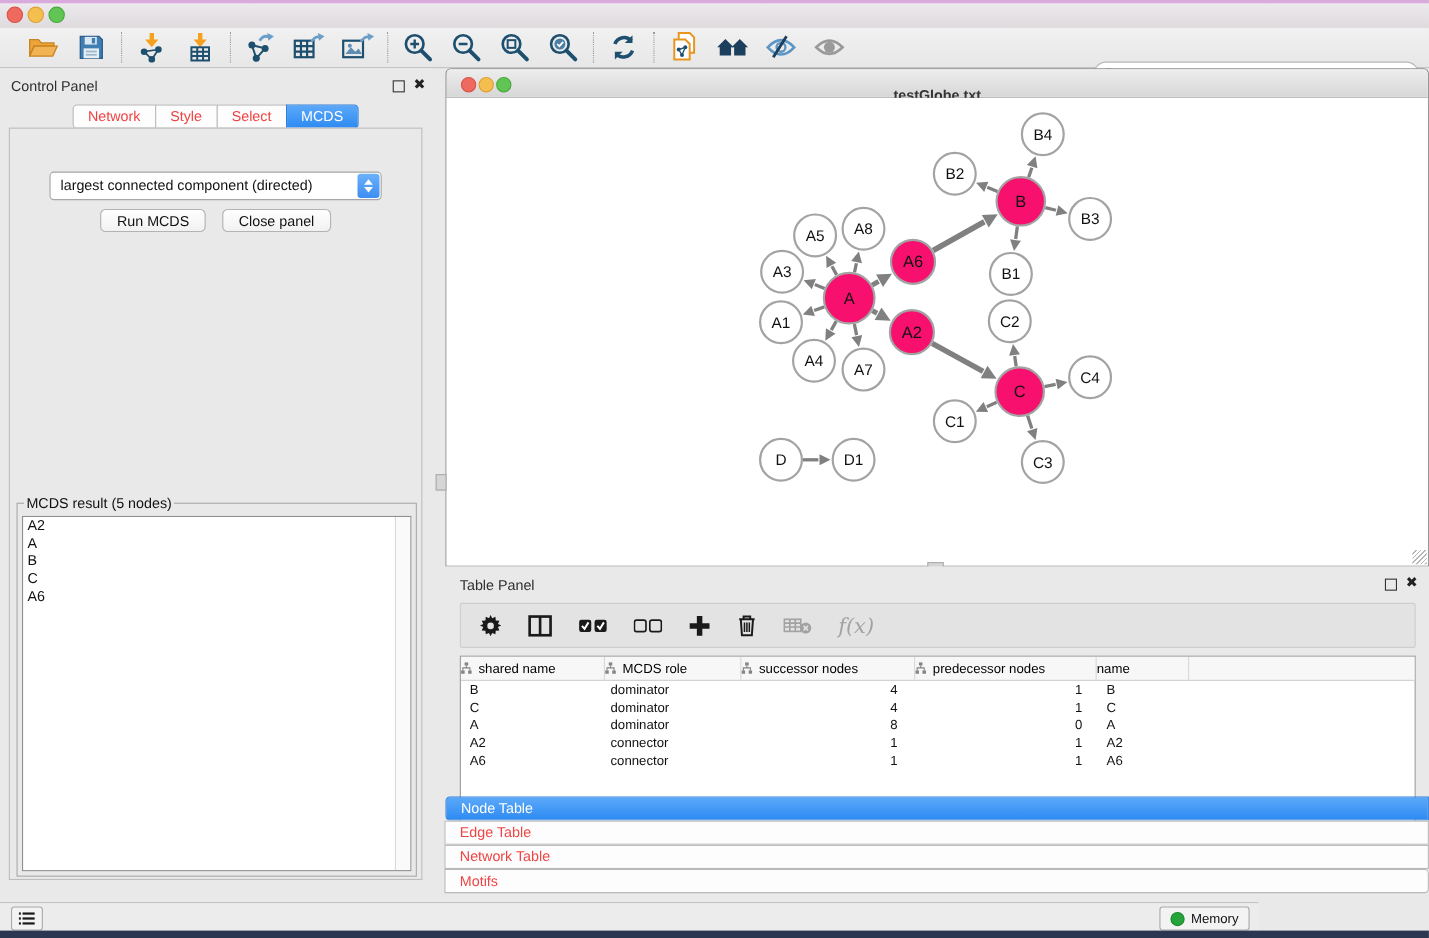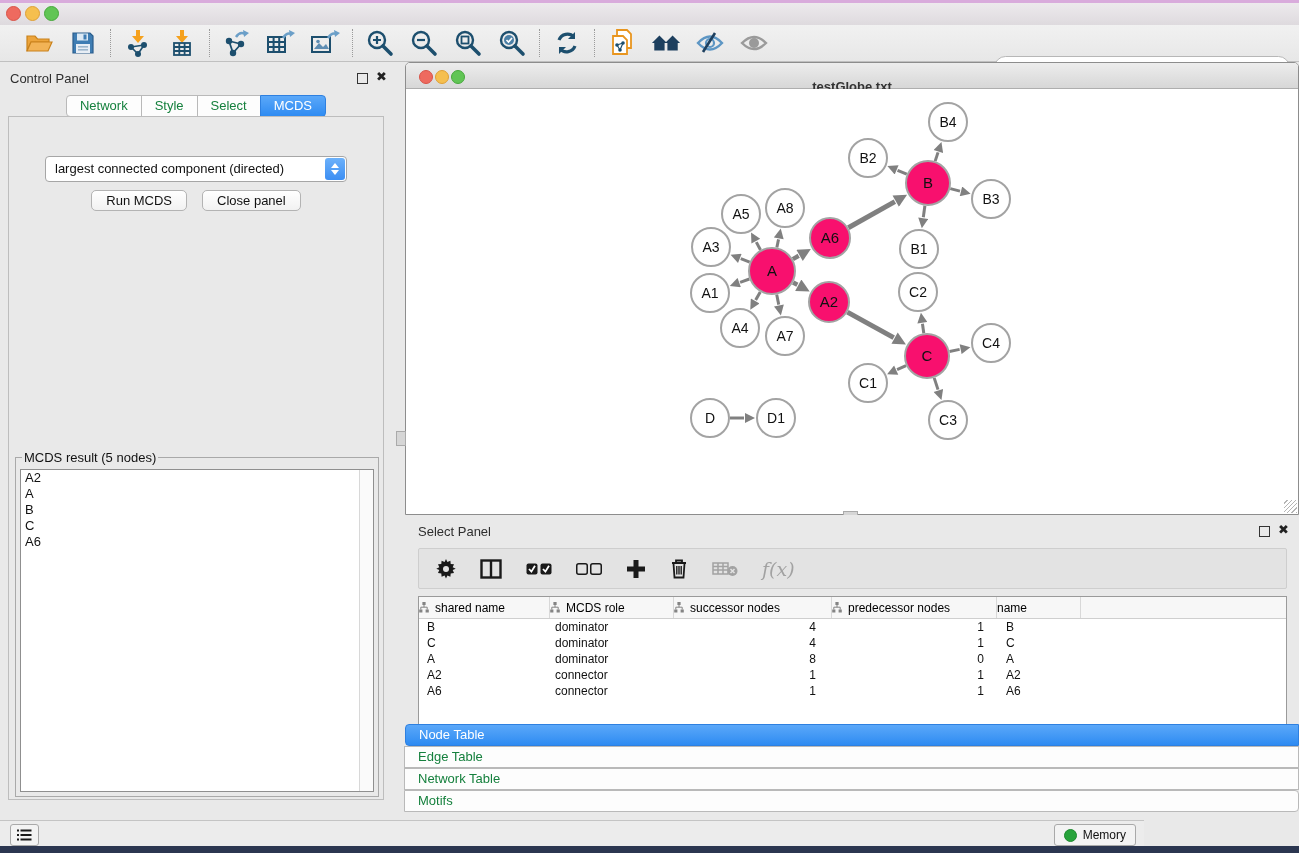--- a/index.html
+++ b/index.html
@@ -30,21 +30,21 @@
     background:#fff;border:1px solid #b7b7b7;border-radius:12px;display:flex;align-items:center;padding-left:7px;box-sizing:border-box;}
   #search-wrap input{border:none;outline:none;flex:1;font-size:12px;background:transparent;margin-left:4px;}
 
   
   #control-panel{left:0;top:62px;width:392px;height:758px;background:#e9e9e9;}
   .panel-head{position:absolute;left:10px;top:9px;font-size:13px;color:#2e2e2e;}
   .float-box{position:absolute;top:11px;width:9px;height:9px;border:1.5px solid #333;}
   .close-x{position:absolute;top:7px;font-size:13px;font-weight:bold;color:#222;}
   #cp-tabs{position:absolute;left:0;right:0;top:33px;display:flex;justify-content:center;}
   .jtab{height:20px;line-height:20px;padding:0 13px;background:#fdfdfd;border:1px solid #b9b9b9;
-    font-size:13px;color:#15803d;margin-left:-1px;}
+    font-size:13px;color:#ef4444;margin-left:-1px;}
   .jtab:first-child{border-radius:4px 0 0 4px;margin-left:0;}
   .jtab:last-child{border-radius:0 4px 4px 0;}
   .jtab.sel{background:linear-gradient(#5ba8f9,#2e8bf2);color:#fff;border-color:#2e80e0;}
   #cp-content{position:absolute;left:8px;right:8px;top:54px;bottom:20px;
     border:1px solid #bdbdbd;background:#e9e9e9;}
   #opt-label{position:absolute;left:0;right:0;top:17px;text-align:center;font-size:13px;color:#111;}
   #criterion{position:absolute;left:36px;right:36px;top:39px;height:24px;background:#fff;
     border:1px solid #a6a6a6;border-radius:4px;}
   #criterion .val{position:absolute;left:9px;top:4px;font-size:13px;color:#111;white-space:nowrap;}
   #criterion .stepper{position:absolute;right:1px;top:1px;bottom:1px;width:20px;border-radius:3px;
@@ -443,21 +443,21 @@
           <text x="370" y="334" text-anchor="middle" font-size="14" fill="#111" font-family="&quot;Liberation Sans&quot;,sans-serif">D1</text>
         </g>
       </svg>
     <div id="resize-grip"></div>
   </div>
 </div>
 <div class="split-handle abs" style="left:396px;top:431px;width:8px;height:13px;"></div>
 <div class="split-handle abs" style="left:843px;top:511px;width:13px;height:7px;"></div>
 
 <div id="table-panel" class="abs">
-  <div class="panel-head" style="left:13px;">Select Panel</div>
+  <div class="panel-head" style="left:13px;">Table Panel</div>
   <div class="float-box" style="left:854px;"></div>
   <div class="close-x" style="left:873px;">✖</div>
 
   <div id="tp-toolbar">
     <div class="tp-icon">
       <svg width="20" height="20" viewBox="0 0 20 20">
           <path d="M10 0 l1.4 3 3 -1.3 0.3 3.3 3.3 0.3 -1.3 3 3 1.4 -3 1.4 1.3 3 -3.3 0.3 -0.3 3.3 -3 -1.3 -1.4 3 -1.4 -3 -3 1.3 -0.3 -3.3 -3.3 -0.3 1.3 -3 -3 -1.4 3 -1.4 -1.3 -3 3.3 -0.3 0.3 -3.3 3 1.3 z" fill="#1a1a1a"></path>
           <circle cx="10" cy="10" r="3" fill="#e3e3e3"></circle>
         </svg>
     </div>

